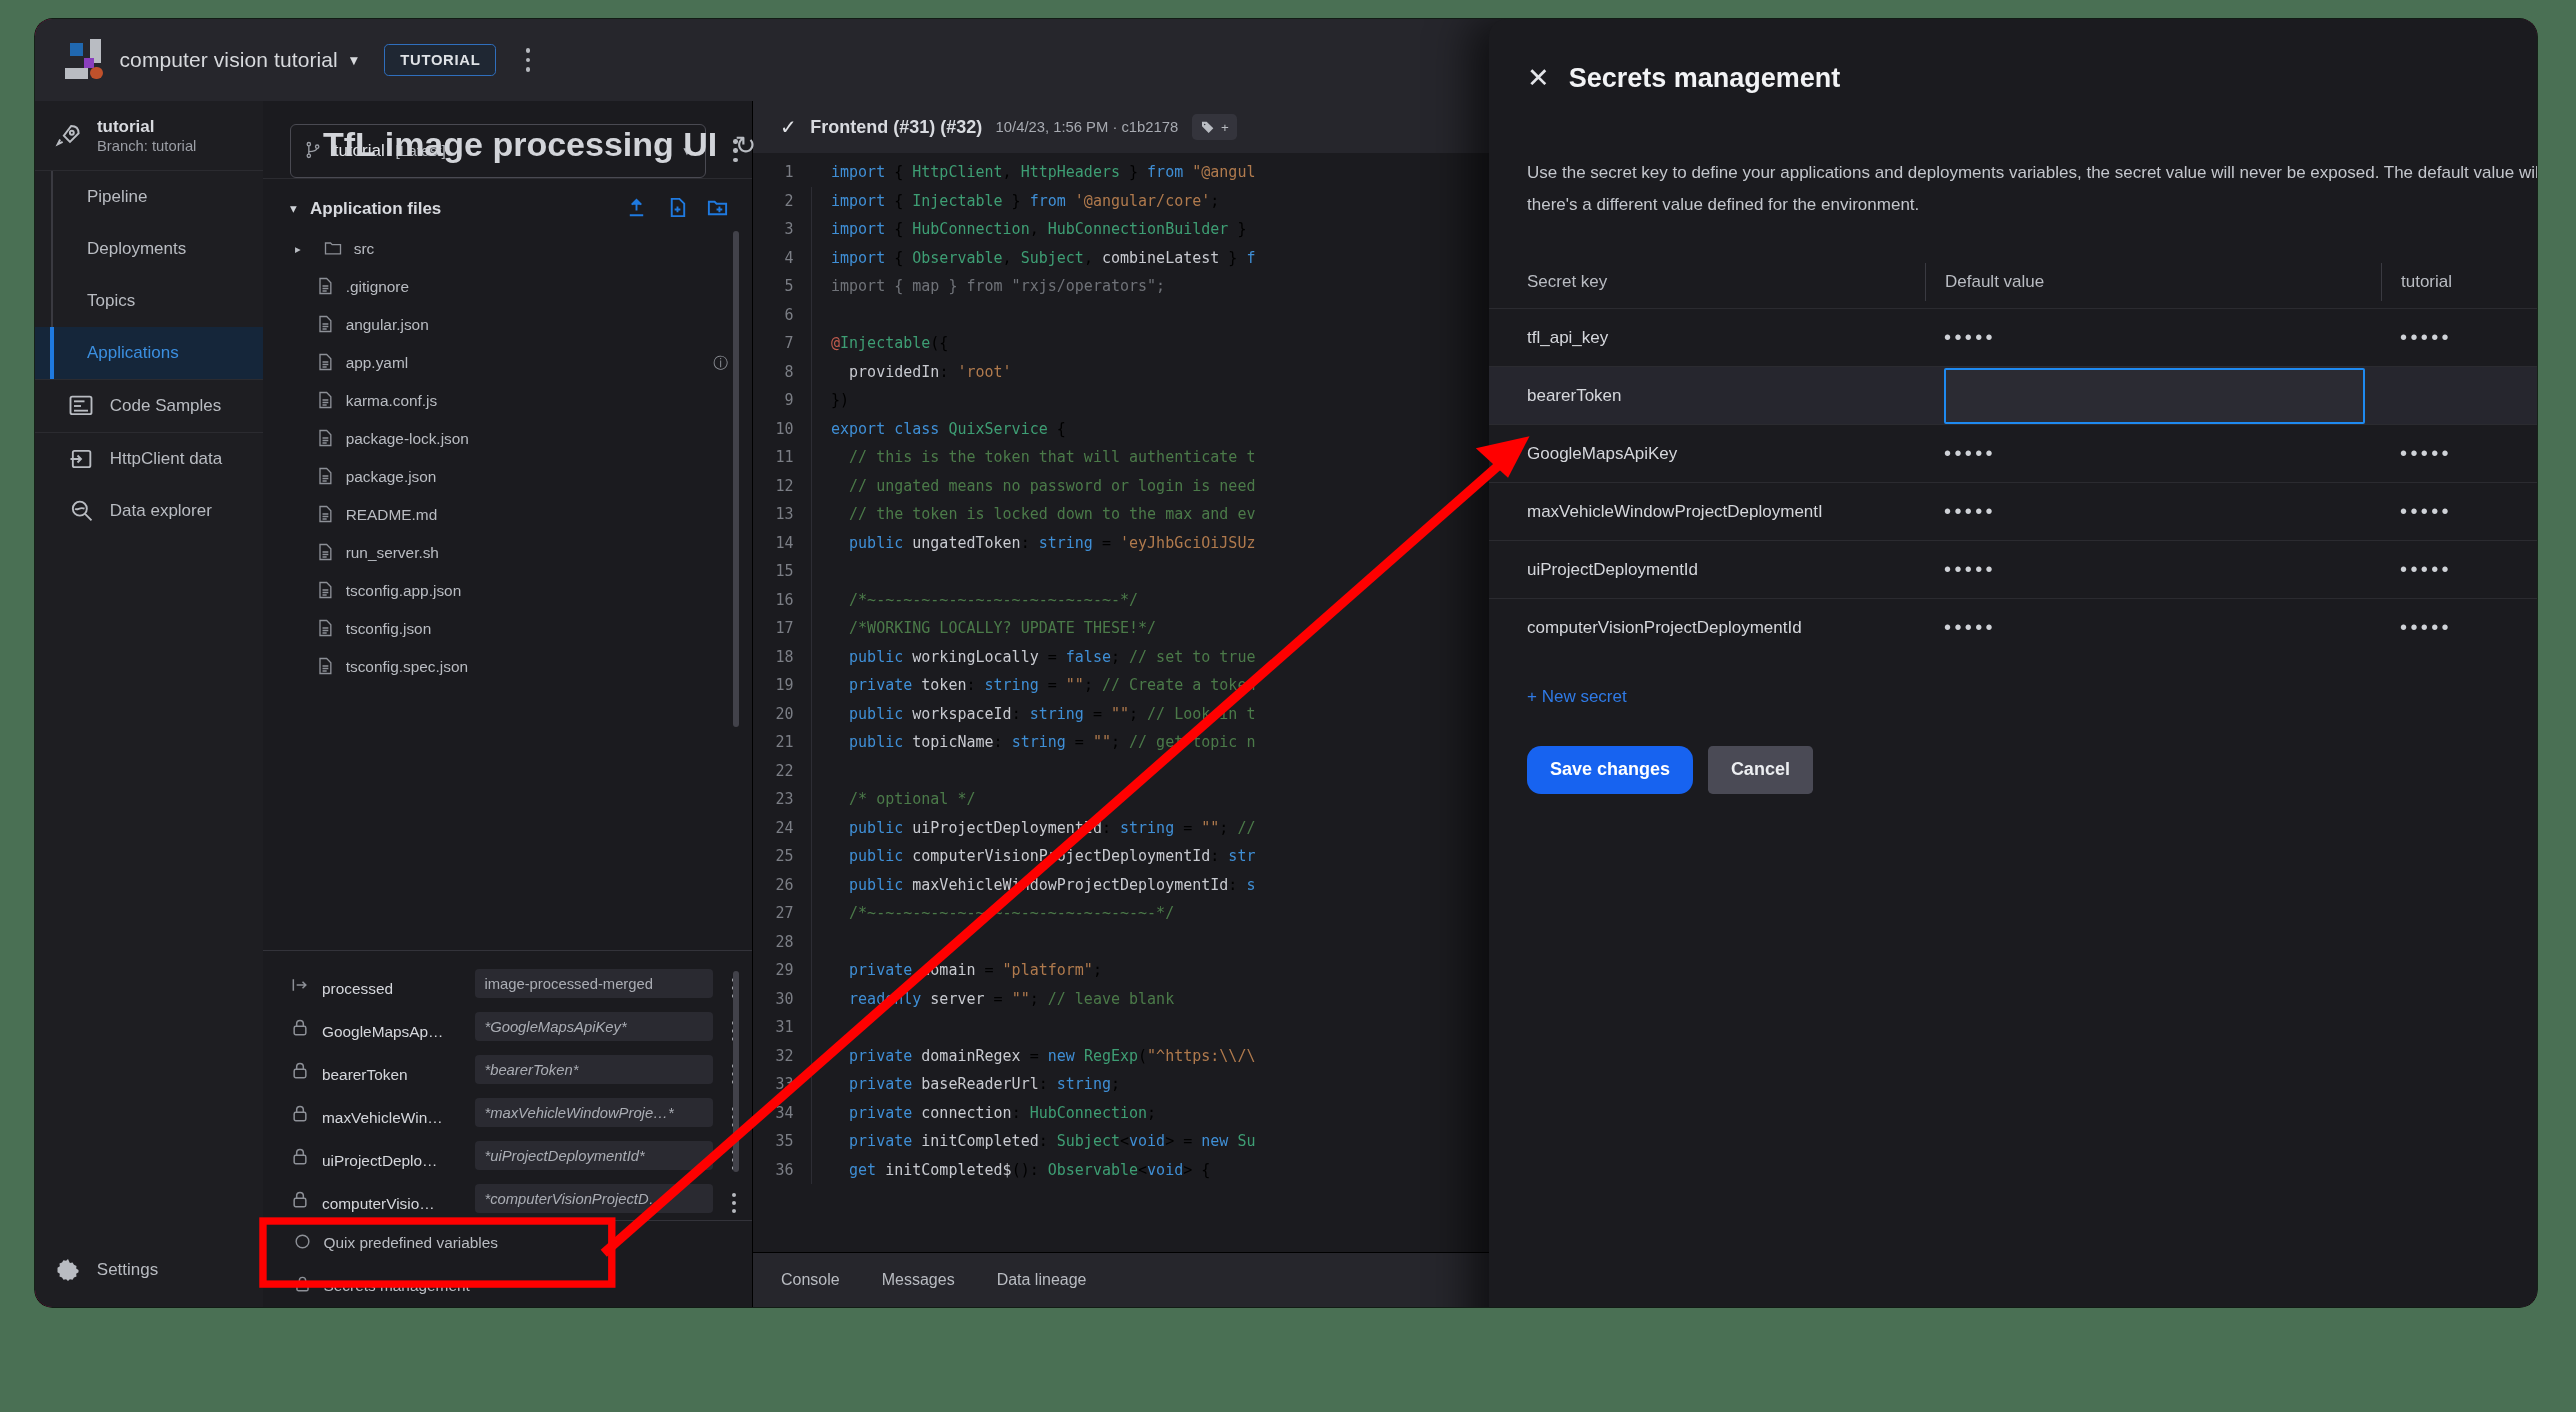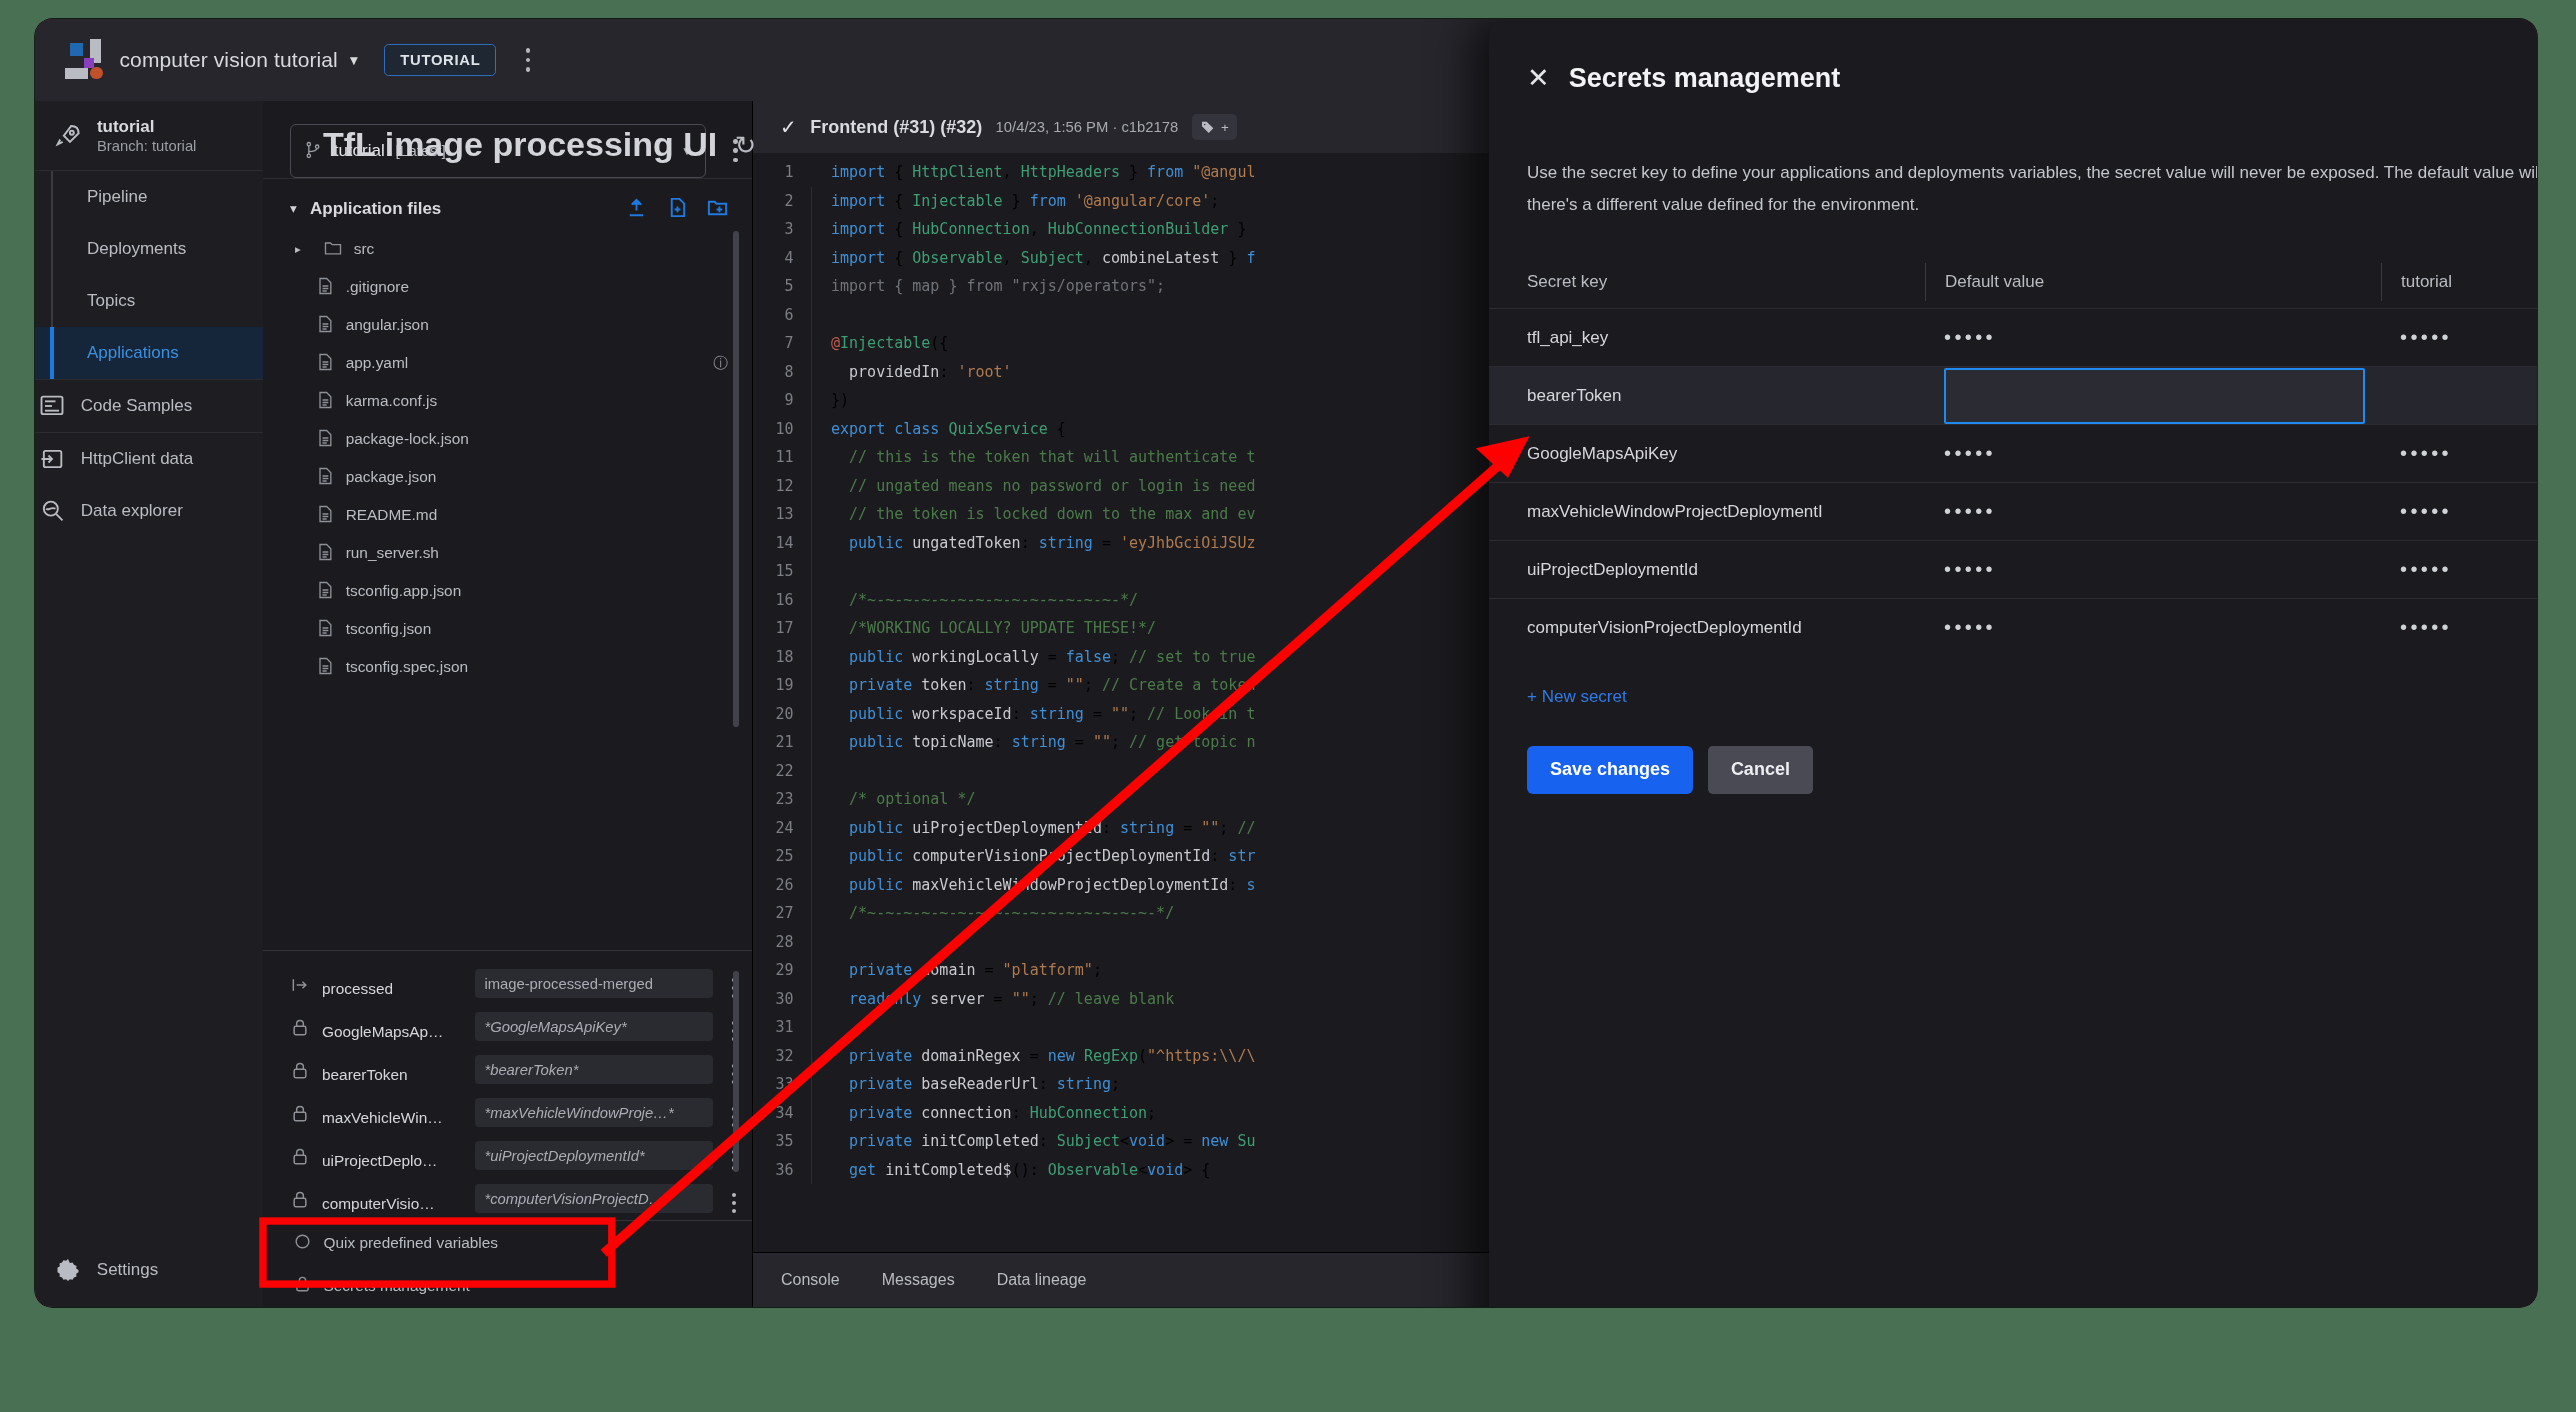--- a/index.html
+++ b/index.html
@@ -43,21 +43,21 @@
   .nav-group{border-top:0.7px solid #2b2b30;position:relative;}
   .nav-rail{position:absolute;left:16px;top:0;bottom:0;width:2px;background:#3a3a41;}
   .nav-item{
     display:flex;align-items:center;gap:14.8px;height:52px;padding-left:52px;
     color:#b9bcc2;font-size:17px;position:relative;cursor:pointer;
   }
   .nav-item.active{background:#15263a;color:#3b8fe0;}
   .nav-item.active::before{content:"";position:absolute;left:15.4px;top:0;bottom:0;width:4px;background:#1f7ae0;}
   .nav-sep{border-top:0.7px solid #2b2b30;}
   .nav-icon{width:28px;height:28px;flex:none;color:#b9bcc2;display:flex;align-items:center;justify-content:center;}
-  .nav-item.plain{padding-left:3px;}
+  .nav-item.plain{padding-left:32px;}
   .settings-row{margin-top:auto;display:flex;align-items:center;gap:14.8px;padding:0 0 23px 19px;color:#b9bcc2;font-size:17px;cursor:pointer;}
 
   
   .files-panel{width:490px;flex:none;background:#1b1b1f;display:flex;flex-direction:column;border-right:0.7px solid #000;position:relative;}
   .branch-select{
     margin:23px 27px 0 27px;height:54px;border:0.7px solid #4a4a52;border-radius:6px;
     display:flex;align-items:center;padding:0 12px;gap:10.7px;cursor:pointer;position:relative;
   }
   .branch-select .bi{color:#9b9ea5;width:20px;height:23px;flex:none;}
   .branch-select .bt{color:#e4e6ea;font-size:17px;}
@@ -136,21 +136,21 @@
   .sec-hrow .c3{width:201px;color:#b9bcc2;font-size:17px;padding-left:19px;border-left:0.7px solid #3a3a41;height:38px;display:flex;align-items:center;}
   .sec-row{display:flex;align-items:center;height:58px;padding-left:38px;border-top:0.7px solid #2b2b30;}
   .sec-row.hl{background:#26262e;}
   .sec-row .c1{width:398px;color:#d5d7dc;font-size:17px;white-space:nowrap;overflow:hidden;}
   .sec-row .c2{width:456px;padding-left:19px;display:flex;align-items:center;}
   .sec-row .c3{width:201px;padding-left:19px;display:flex;align-items:center;}
   .dots{color:#cfd2d7;font-size:20px;letter-spacing:3.4px;}
   .editbox{width:421px;height:56px;border:2px solid #1f8af0;border-radius:2px;background:#2b2b33;}
   .newsecret{color:#2f7ae6;font-size:17px;padding:31px 0 0 38px;cursor:pointer;display:inline-block;}
   .sec-btns{display:flex;gap:14.8px;padding:39px 0 0 38px;}
-  .btn-primary{background:#1763f0;color:#fff;font-size:18px;font-weight:700;border:none;border-radius:6px;padding:13.4px 23px;cursor:pointer;}
+  .btn-primary{background:#1763f0;color:#fff;font-size:18px;font-weight:700;border:none;border-radius:14px;padding:13.4px 23px;cursor:pointer;}
   .btn-secondary{background:#4a4a55;color:#eceef1;font-size:18px;font-weight:700;border:none;border-radius:4.7px;padding:13.4px 23px;cursor:pointer;}
   .anno-svg{position:absolute;left:0;top:0;width:2576px;height:1413px;pointer-events:none;}
 
   .hdr-title-wrap{padding:24px 0 0 288px;display:flex;align-items:center;gap:17.4px;position:absolute;left:0;top:82px;}
   .hdr-title{color:#d2d4d9;font-size:34px;font-weight:700;}
   .hdr-refresh{color:#b9bcc2;font-size:25.5px;cursor:pointer;}
 </style>
 </head>
 <body>
 

